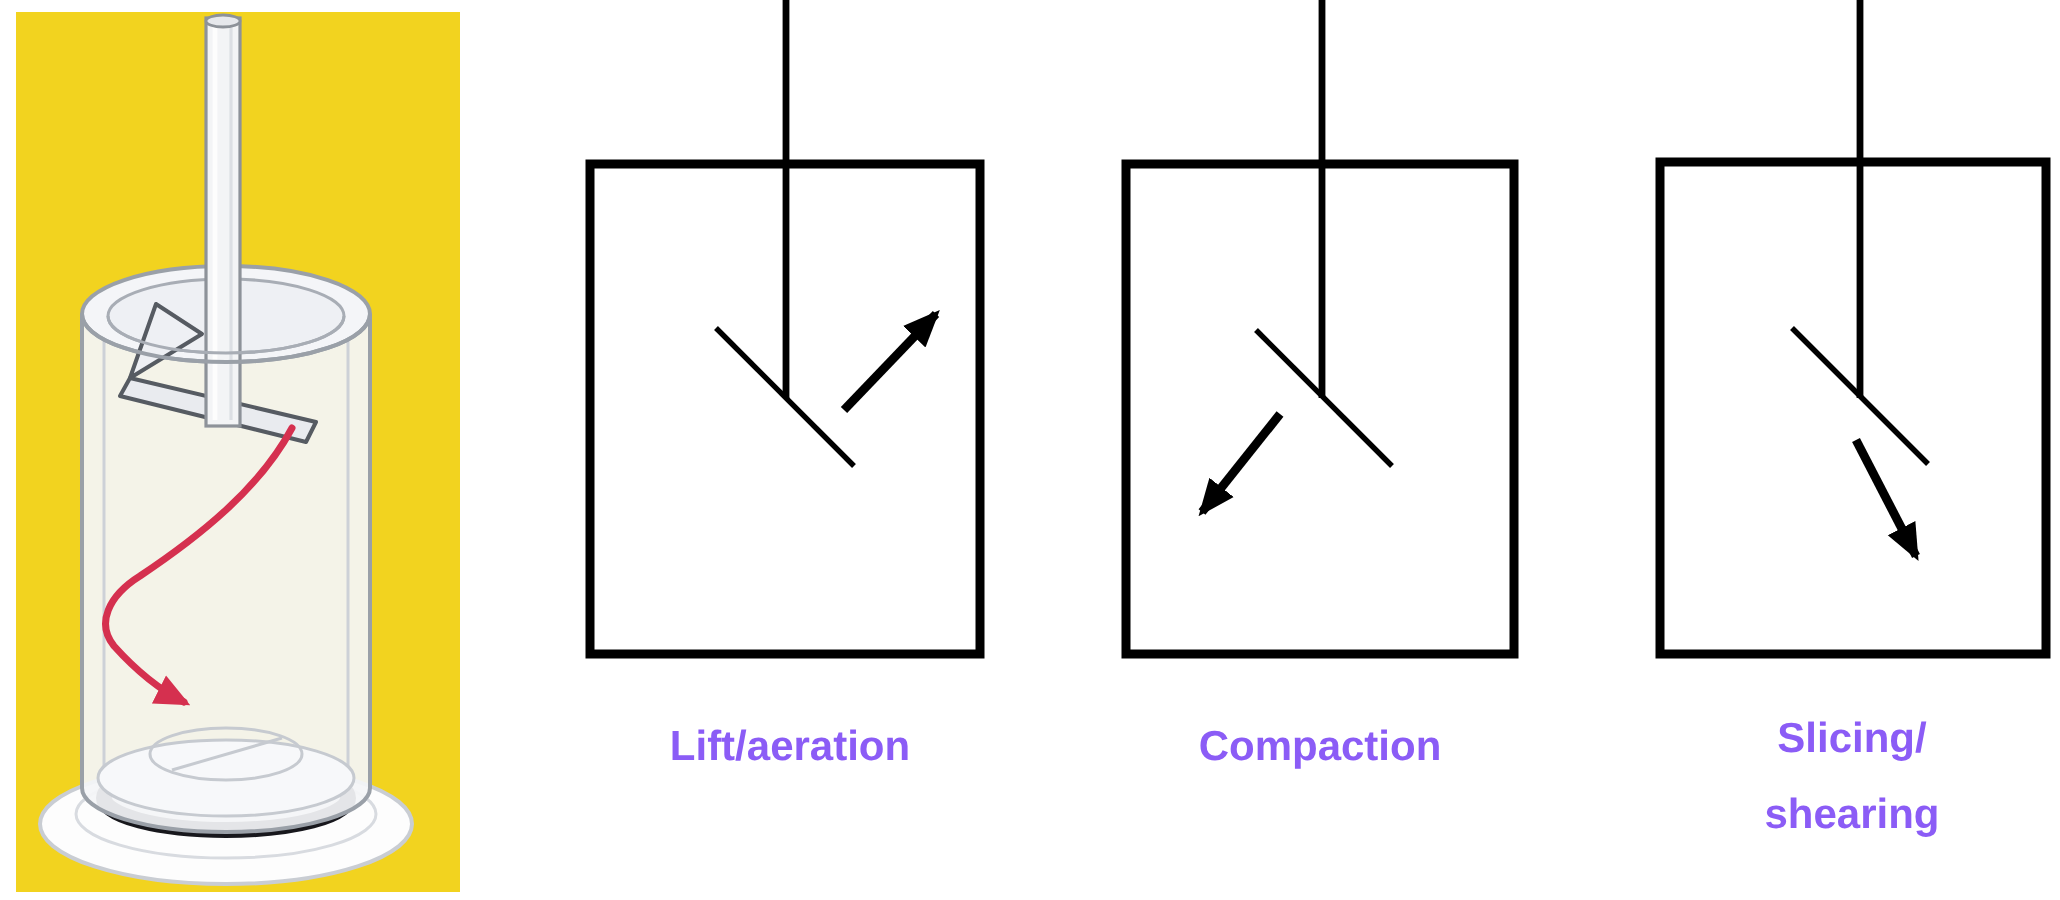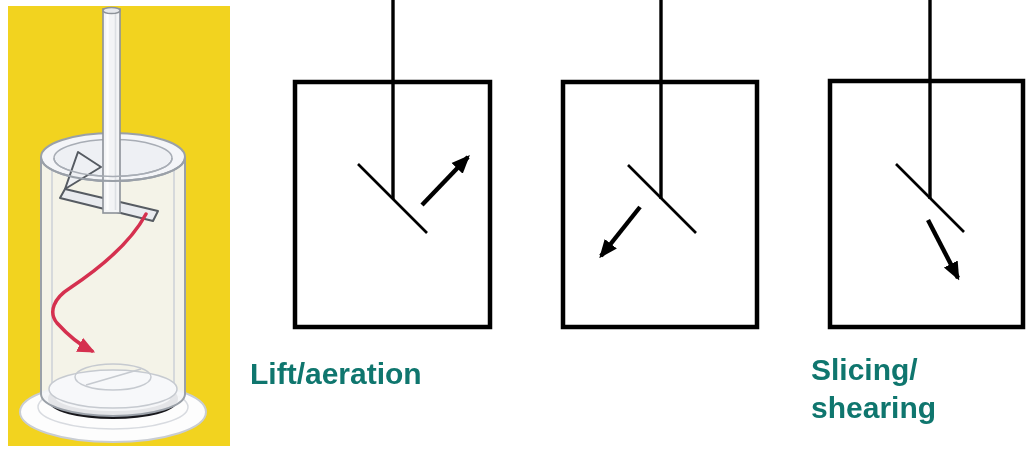--- a/index.html
+++ b/index.html
@@ -12,25 +12,25 @@
     overflow: hidden;
   }
   .abs { position: absolute; }
   .photo-panel { left: 8px; top: 6px; width: 222px; height: 440px; }
   .diag { position: absolute; top: 0; }
   .diag-1 { left: 250px; }
   .diag-2 { left: 540px; }
   .diag-3 { left: 800px; }
   .diagram-label {
     position: absolute;
-    text-align: left;
+    text-align: center;
     font-weight: 700;
-    font-size: 30px;
+    font-size: 21px;
     line-height: 38px;
-    color: #0f766e;
+    color: #8b5cf6;
     white-space: nowrap;
   }
   .label-1 { left: 250px; width: 290px; top: 355px; }
   .label-2 { left: 540px; width: 240px; top: 355px; }
   .label-3 { left: 811px; width: 230px; top: 351px; white-space: normal; }
   .defs-svg { position: absolute; width: 0; height: 0; }
 </style>
 </head>
 <body>
 
@@ -102,18 +102,21 @@
   <svg class="diag diag-3" width="230" height="340" viewBox="0 0 230 340">
     <rect x="30" y="81" width="193" height="246" fill="none" stroke="#000000" stroke-width="4.5"></rect>
     <line x1="130" y1="0" x2="130" y2="199" stroke="#000000" stroke-width="3.4"></line>
     <line x1="96" y1="164" x2="164" y2="232" stroke="#000000" stroke-width="2.7"></line>
     <line x1="128" y1="220" x2="158" y2="278" stroke="#000000" stroke-width="4.4" marker-end="url(#ah-black)"></line>
   </svg>
 
   <div class="diagram-label label-1">
     <span>Lift/aeration</span>
   </div>
+  <div class="diagram-label label-2">
+    <span>Compaction</span>
+  </div>
   <div class="diagram-label label-3">
     <div>Slicing/</div>
     <div>shearing</div>
   </div>
 
 </div>
 
 </body></html>

